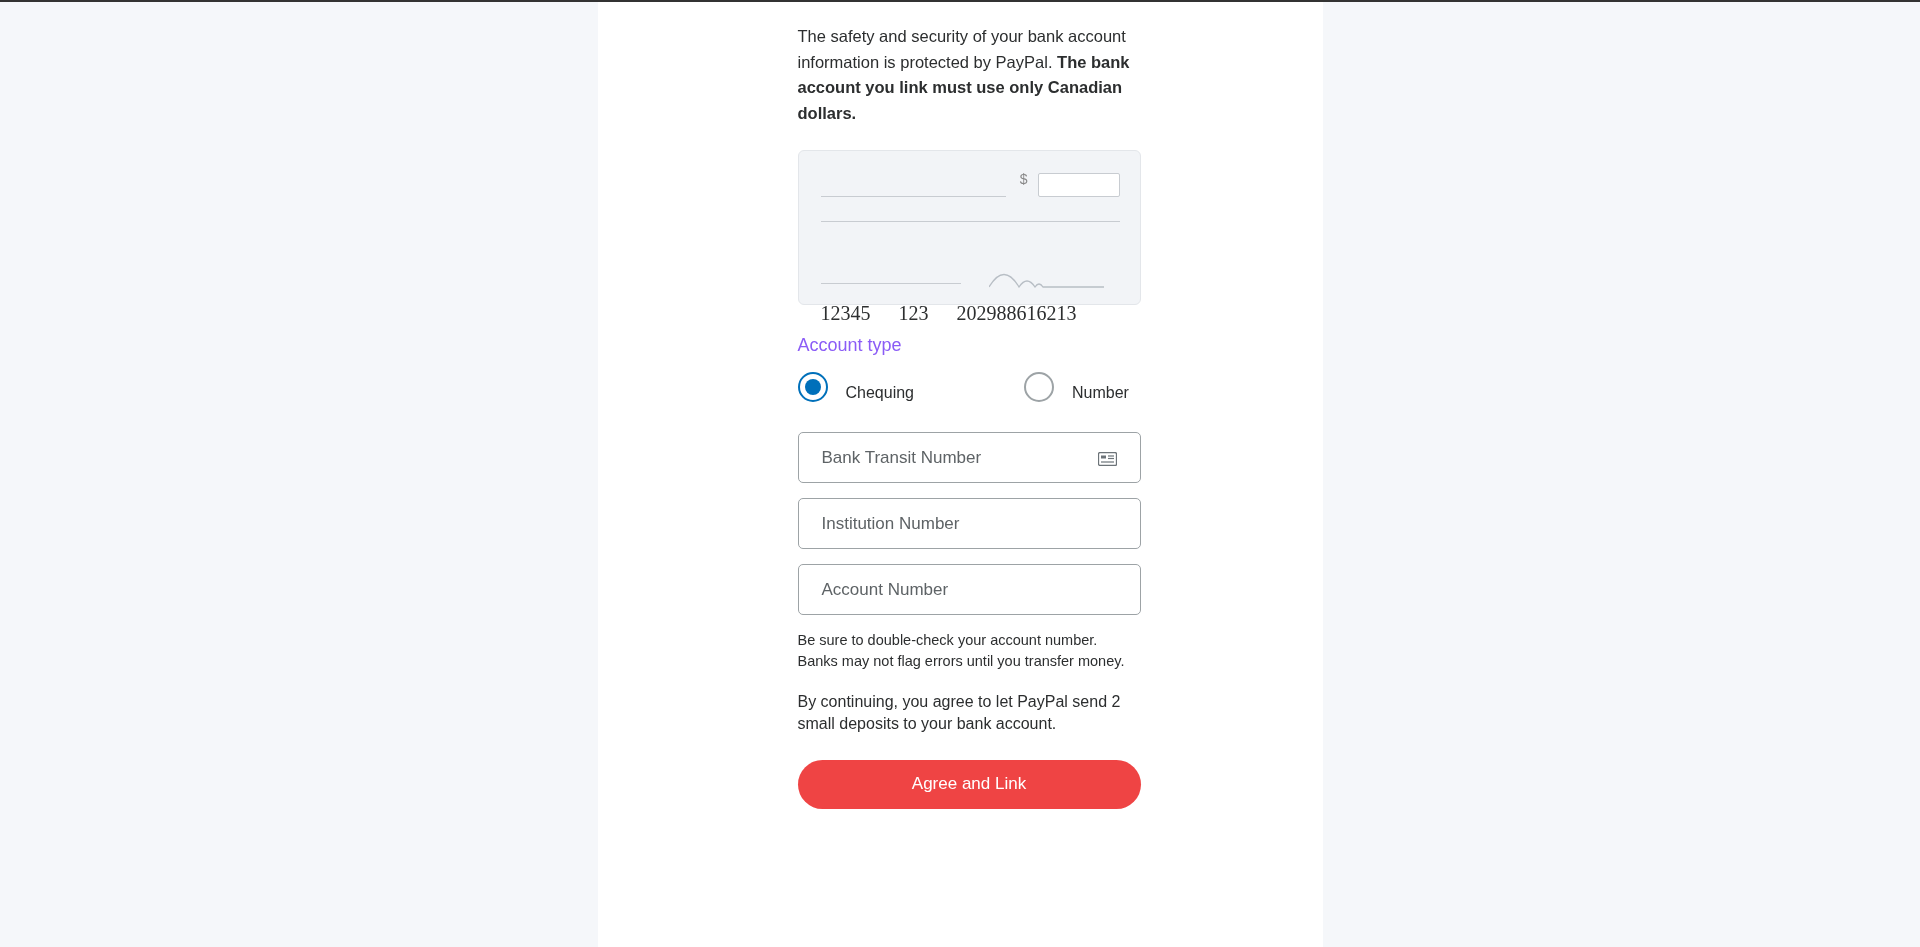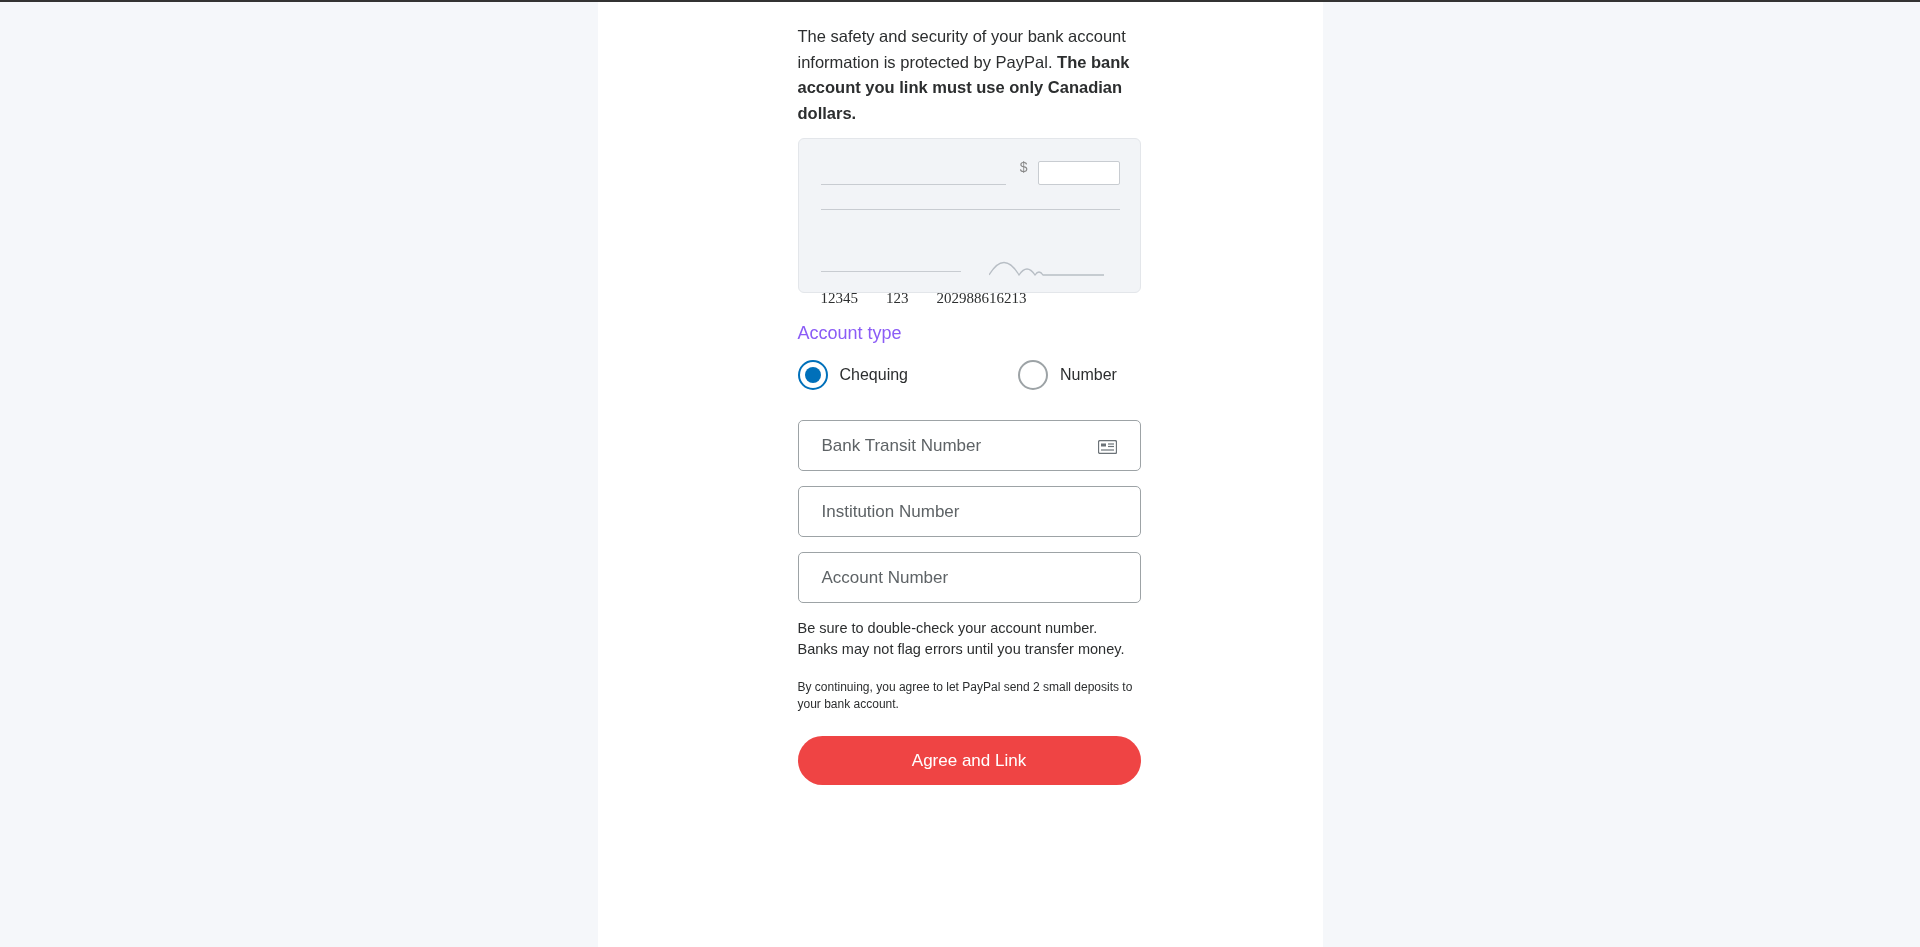--- a/index.html
+++ b/index.html
@@ -20,21 +20,21 @@
       width: 725px;
       margin: 0 auto;
       background-color: #ffffff;
       min-height: 947px;
       padding: 22px 170px 0 200px;
     }
     .security-text {
       font-size: 16.5px;
       line-height: 1.55;
       color: #2c2e2f;
-      margin-bottom: 12px;
+      margin-bottom: 24px;
     }
     .security-text .bold {
       font-weight: 700;
     }
     .cheque-illustration {
       width: 343px;
       height: 155px;
       background-color: #f2f4f7;
       border: 1px solid #e3e6ea;
       border-radius: 6px;
@@ -89,39 +89,39 @@
       position: relative;
     }
     .cheque-signature svg {
       position: absolute;
       bottom: -5px;
       left: 10px;
     }
     .cheque-numbers {
       display: flex;
       gap: 28px;
-      font-size: 15px;
+      font-size: 20px;
       color: #2c2e2f;
       margin-top: 18px;
       font-family: Georgia, serif;
     }
     .account-type-label {
       font-size: 18px;
       color: #8b5cf6;
       margin-bottom: 16px;
     }
     .radio-row {
       display: flex;
       gap: 110px;
       margin-bottom: 30px;
     }
     .radio-option {
       display: flex;
-      align-items: center;
-      gap: 12px;
+      align-items: flex-end;
+      gap: 18px;
       cursor: pointer;
     }
     .radio-circle {
       width: 30px;
       height: 30px;
       border-radius: 50%;
       border: 2px solid #0070ba;
       display: flex;
       align-items: center;
       justify-content: center;
@@ -162,21 +162,21 @@
       height: 14px;
     }
     .helper-text {
       font-size: 14.5px;
       color: #2c2e2f;
       line-height: 1.4;
       margin-bottom: 20px;
       max-width: 343px;
     }
     .agree-text {
-      font-size: 12px;
+      font-size: 16px;
       color: #2c2e2f;
       line-height: 1.4;
       margin-bottom: 24px;
       max-width: 343px;
     }
     .primary-button {
       width: 343px;
       height: 49px;
       background-color: #ef4444;
       color: #ffffff;

